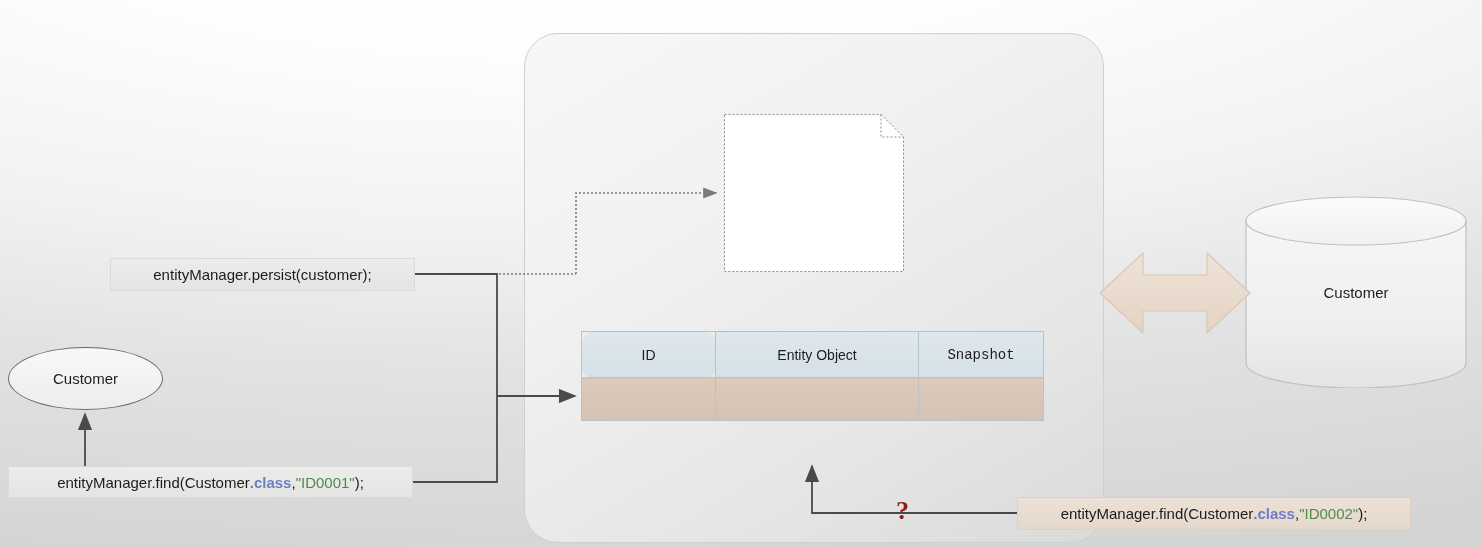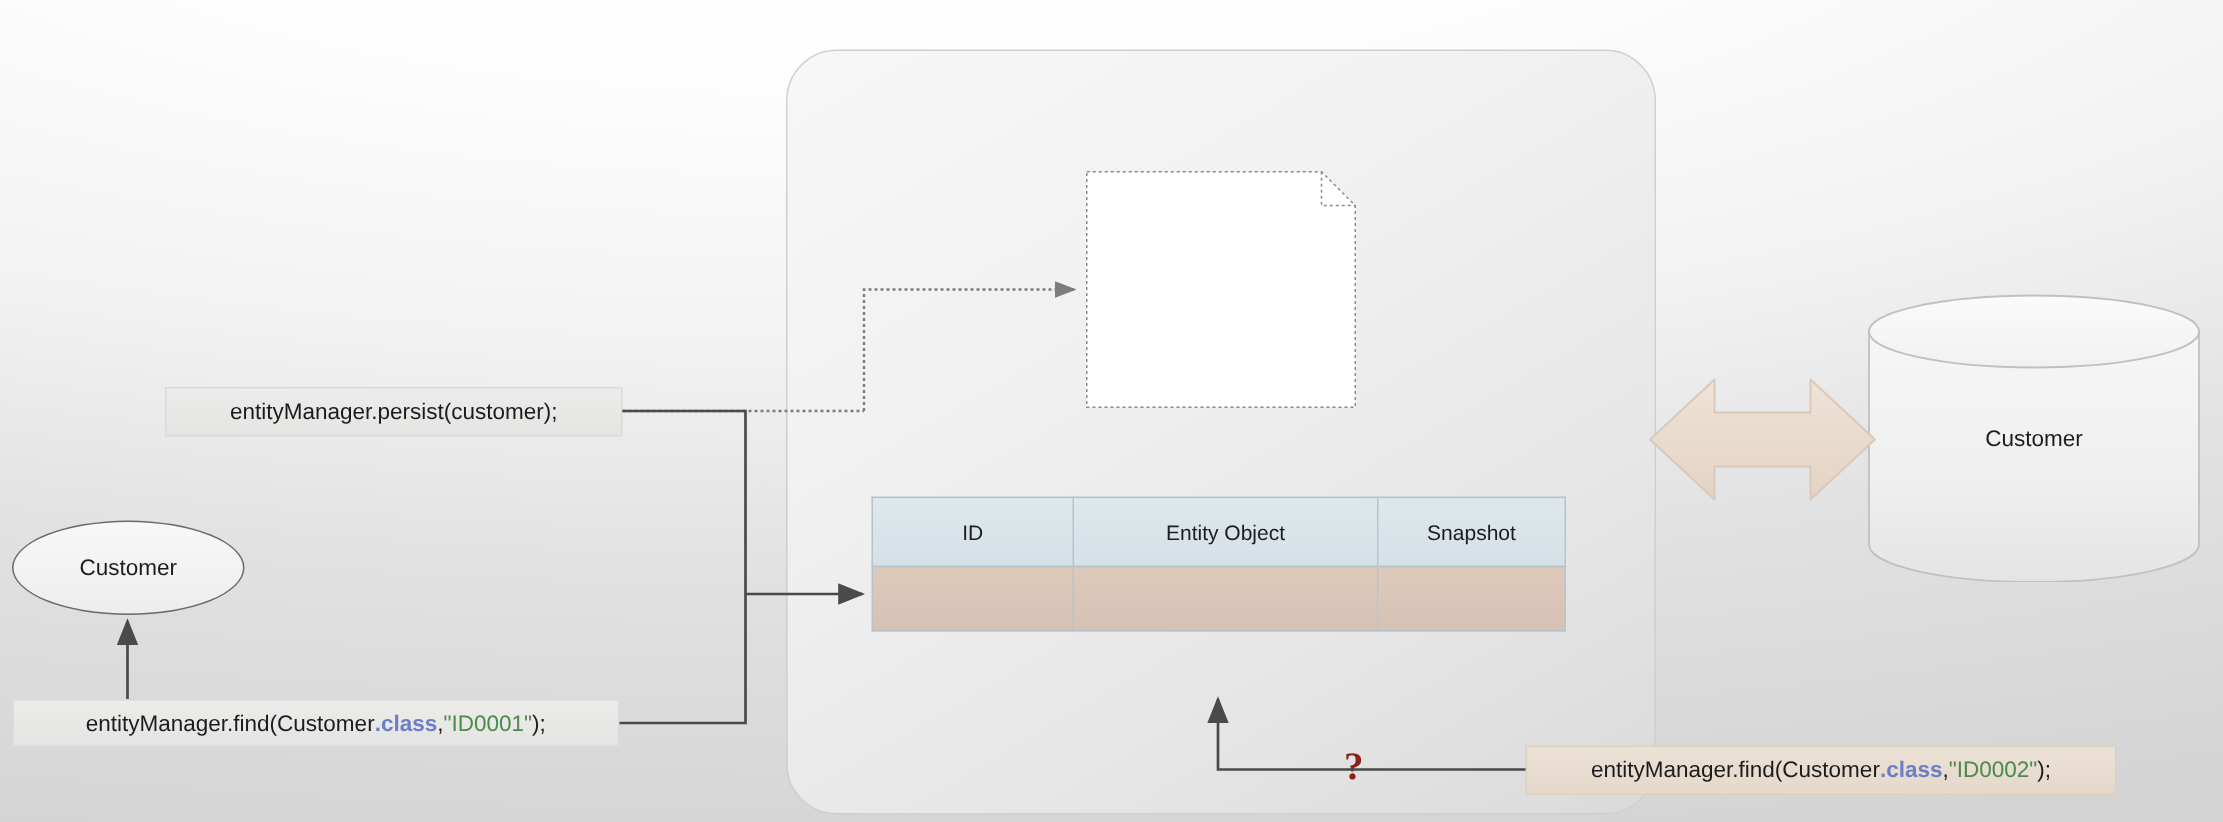--- a/index.html
+++ b/index.html
@@ -96,23 +96,23 @@
   .entity-table thead th {
     background: linear-gradient(180deg, #dde7ec 0%, #d6e1e7 100%);
   }
   .entity-table .row-filled td {
     background: linear-gradient(180deg, #eeeeee 0%, #e7e7e7 100%);
   }
   .entity-table .row-empty td {
     background: linear-gradient(180deg, #ddcabb 0%, #d5c2b5 100%);
     height: 40px;
   }
-  .col-id { width: 131px; }
+  .col-id { width: 131px; border-radius: 10px; }
   .col-entity { width: 200px; }
-  .col-snap { width: 122px; }
+  .col-snap { width: 122px; font-family: Liberation Mono, monospace; }
 
   
   .code-box {
     position: absolute;
     display: flex;
     align-items: center;
     justify-content: center;
     font-size: 15px;
     color: #1c1c1c;
     white-space: nowrap;

